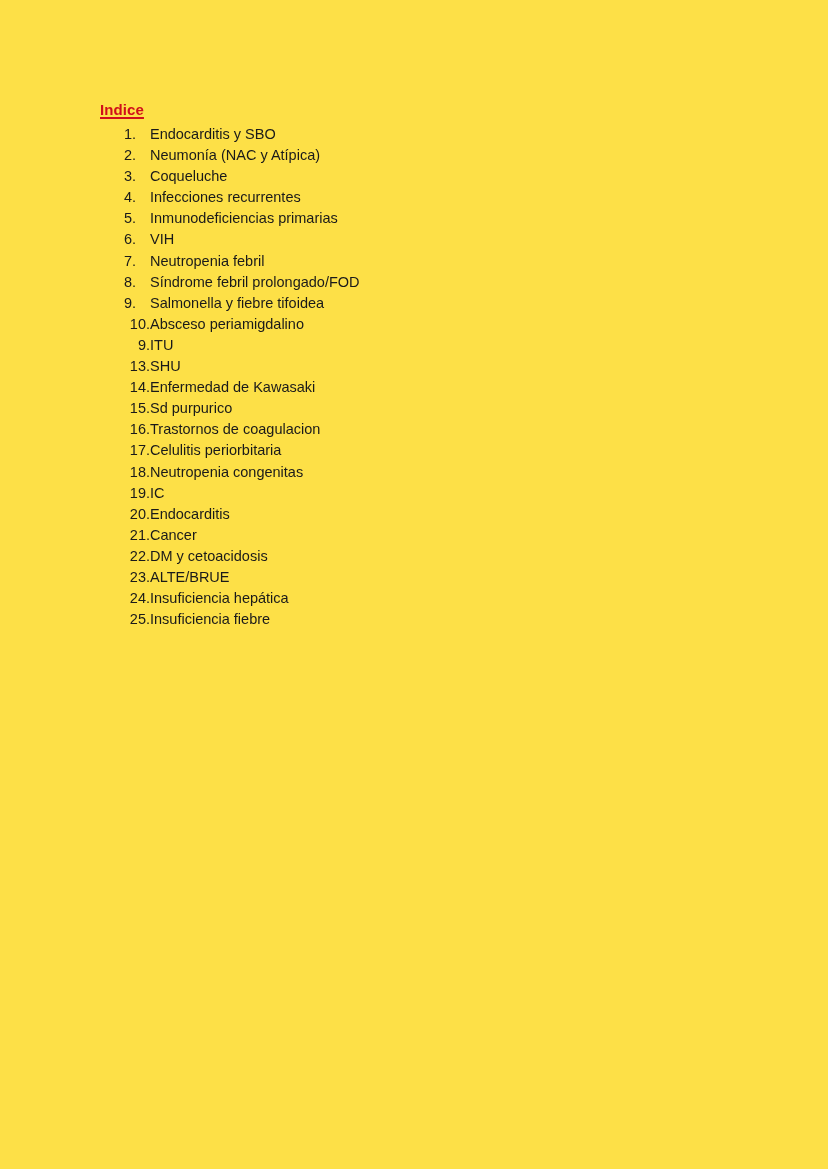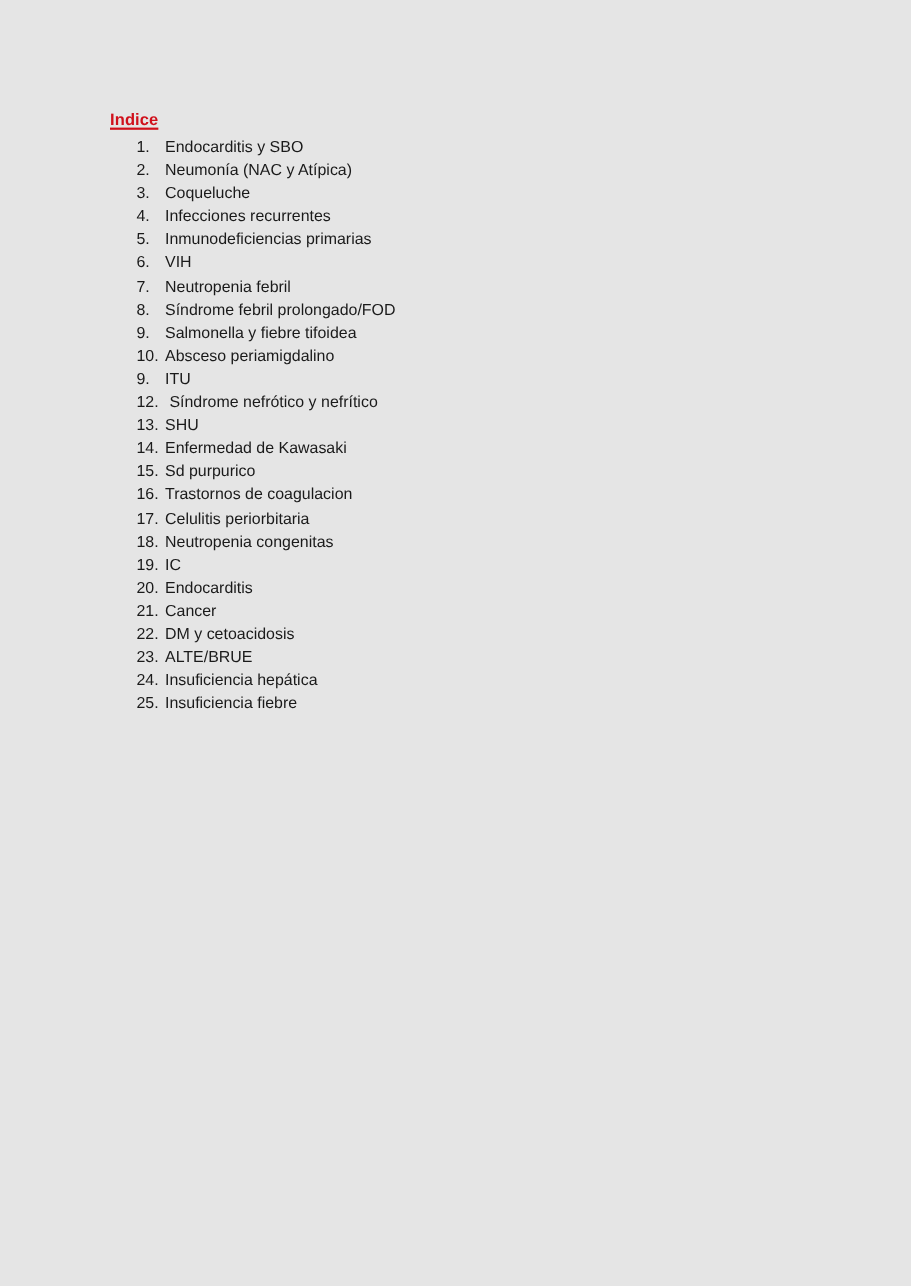--- a/index.html
+++ b/index.html
@@ -14,21 +14,21 @@
       overflow: hidden;
       font-family: "Liberation Sans", "DejaVu Sans", sans-serif;
       color: #1a1a1a;
     }
     .page {
       position: absolute;
       left: 0;
       top: 0;
       width: 828px;
       height: 1169px;
-      background: #e5e5e5;
+      background: #fde047;
     }
     .heading {
       position: absolute;
       left: 100px;
       top: 101px;
       font-size: 15px;
       font-weight: bold;
       color: #d0101b;
       text-decoration: underline;
       text-decoration-thickness: 1.5px;
@@ -50,20 +50,21 @@
       display: flex;
       white-space: nowrap;
     }
     .toc-num {
       display: inline-block;
       width: 26px;
       flex: 0 0 auto;
     }
     .toc-num.wide {
       width: 26px;
+      text-align: right;
     }
     .toc-label {
       display: inline-block;
     }
   </style>
 </head>
 <body>
 
 <div class="page">
   <div class="heading">Indice</div>
@@ -107,24 +108,20 @@
       </li>
     <li class="toc-item">
         <span class="toc-num wide">10.</span>
         <span class="toc-label">Absceso periamigdalino</span>
       </li>
     <li class="toc-item">
         <span class="toc-num wide">9.</span>
         <span class="toc-label">ITU</span>
       </li>
     <li class="toc-item">
-        <span class="toc-num wide">12.</span>
-        <span class="toc-label" style="white-space:pre;"> Síndrome nefrótico y nefrítico</span>
-      </li>
-    <li class="toc-item">
         <span class="toc-num wide">13.</span>
         <span class="toc-label">SHU</span>
       </li>
     <li class="toc-item">
         <span class="toc-num wide">14.</span>
         <span class="toc-label">Enfermedad de Kawasaki</span>
       </li>
     <li class="toc-item">
         <span class="toc-num wide">15.</span>
         <span class="toc-label">Sd purpurico</span>

